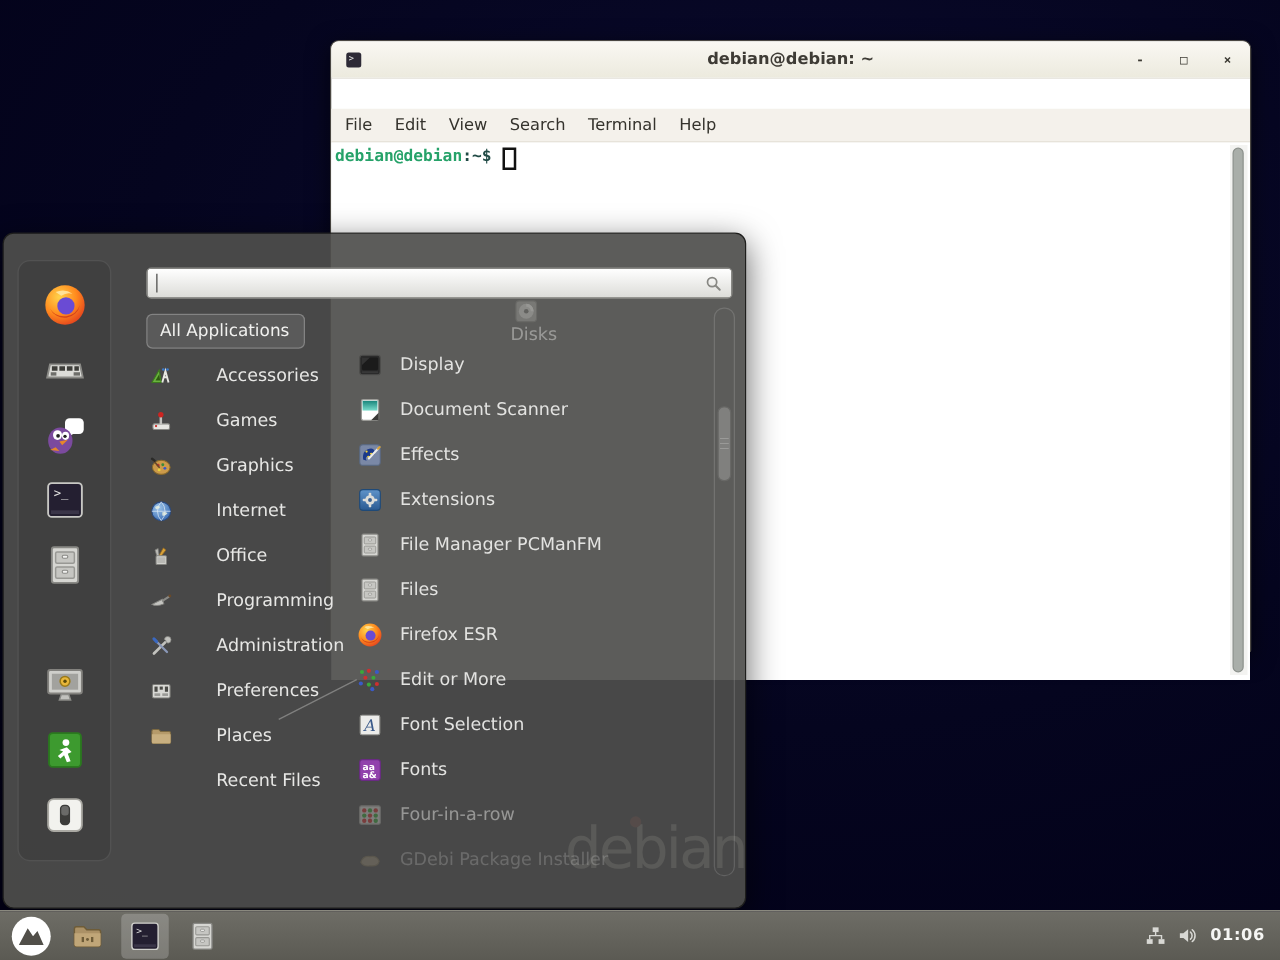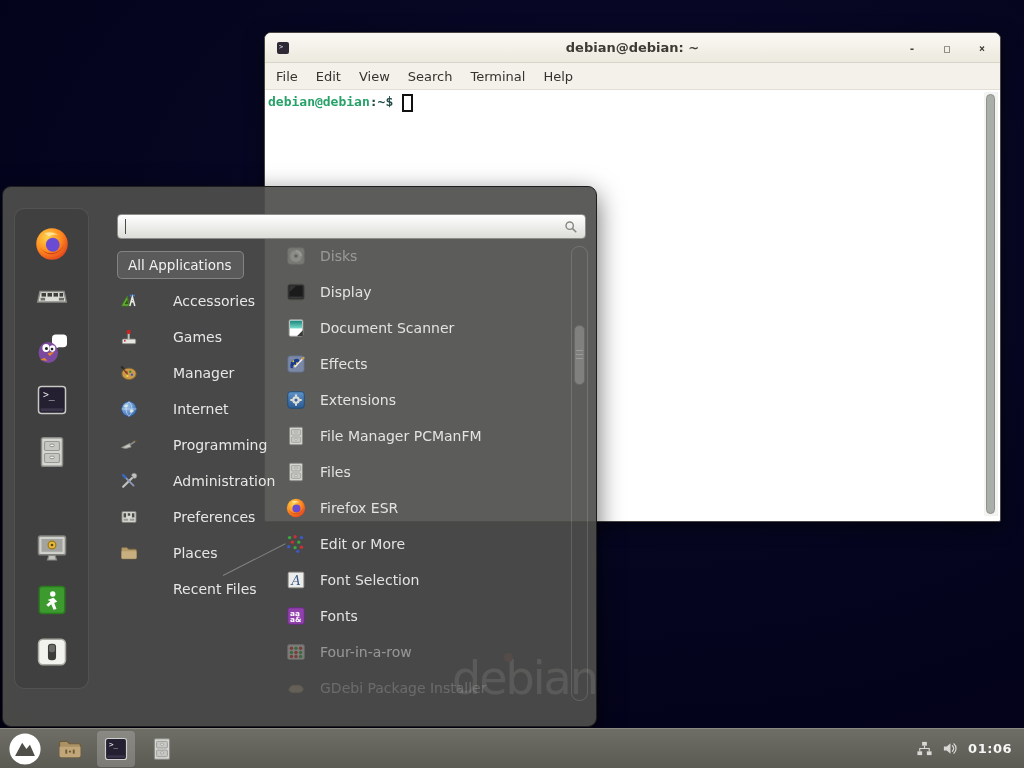--- a/index.html
+++ b/index.html
@@ -23,21 +23,21 @@
     border-bottom:1px solid #d9d5cb; border-radius:6px 6px 0 0;
     display:flex; align-items:center; justify-content:center; }
   .titlebar-appicon { position:absolute; left:12px; top:9px; width:12px; height:12px;
     background:#2d2a36; border-radius:2px; color:#e8e8e6; font-size:7px; line-height:11px;
     text-align:left; padding-left:2px; font-family:"DejaVu Sans Mono",monospace; }
   .window-title { font-size:13px; font-weight:bold; color:#3e3b35; }
   .window-controls { position:absolute; right:12px; top:0; height:30px; display:flex; align-items:center; gap:23px; }
   .win-btn { font-size:10px; font-weight:bold; color:#3c3a33; width:12px; text-align:center;
     font-family:"DejaVu Sans Mono",monospace; cursor:default; }
   .menubar { height:27px; background:#f4f1eb; border-bottom:1px solid #e2ded5;
-    display:flex; align-items:center; padding-left:2px; }
+    display:flex; align-items:center; padding-left:2px;margin-top:24px; }
   .menubar .mitem { padding:0 9px; font-size:13px; color:#35332d; }
   .terminal-body { position:relative; height:430px; background:#ffffff;
     font-family:"DejaVu Sans Mono", monospace; font-size:13px; padding:4px 18px 0 3px; }
   .prompt-line { display:flex; height:19px; }
   .prompt-user { color:#26a269; font-weight:bold; white-space:pre; }
   .prompt-rest { color:#204a45; font-weight:bold; white-space:pre; }
   .terminal-cursor { width:11px; height:18px; border:2px solid #111; margin-left:9px; }
   .terminal-scrollbar { position:absolute; right:2px; top:2px; width:14px; height:424px;
     background:#f3f3f1; }
   .terminal-scroll-thumb { position:absolute; left:2px; top:2px; width:9px; height:420px;
@@ -65,21 +65,21 @@
   .categories { position:absolute; left:114px; top:64px; width:160px; }
   .all-apps-btn { width:127px; height:28px; background:rgba(255,255,255,0.10);
     border:1px solid rgba(255,255,255,0.25); border-radius:5px; color:#f1f1ef;
     font-size:13.5px; display:flex; align-items:center; padding:0 10px; margin-bottom:4px; }
   .cat-row { height:36px; display:flex; align-items:center; color:#e7e7e5; font-size:14px; padding-left:2px;gap:20px; }
   .cat-icon { width:20px; height:20px; margin-right:14px; flex:none; }
 
   .apps { position:absolute; left:282px; top:51px; width:284px; }
   .app-row { height:36px; display:flex; align-items:center; color:#e3e3e1; font-size:14px; }
   .app-icon { width:22px; height:22px; margin-right:13px; flex:none; }
-  .app-row.fade-top { opacity:0.45; }
+  .app-row.fade-top { opacity:0.45;flex-direction:column; }
   .app-row.fade-bottom { opacity:0.5; }
   .app-row.fade-out { opacity:0.22;text-align:right; }
 
   .apps-scrollbar { position:absolute; left:568px; top:59px; width:17px; height:455px;
     border:1px solid rgba(255,255,255,0.14); border-radius:8px; }
   .apps-scroll-thumb { position:absolute; left:2px; top:78px; width:11px; height:60px;
     background:#80807e; border:1px solid #686866; border-radius:5px;
     display:flex; align-items:center; justify-content:center; }
   .thumb-grip { width:7px; height:11px;
     background:repeating-linear-gradient(#9a9a98 0 1px, transparent 1px 4px); }
@@ -272,29 +272,38 @@
       <div class="cat-row">
         <svg class="cat-icon" viewBox="0 0 24 24">
           <ellipse cx="12" cy="13" rx="8.5" ry="6.8" fill="#cc9a4a" stroke="#8a6a2a" stroke-width="1"></ellipse>
           <circle cx="9" cy="11" r="1.4" fill="#cc3030"></circle>
             <circle cx="13.5" cy="10.5" r="1.4" fill="#3a8a3a"></circle>
           <circle cx="15.5" cy="14" r="1.4" fill="#3a5ac8"></circle>
             <circle cx="10" cy="15.5" r="1.4" fill="#e8d23a"></circle>
           <path d="M4 6 L10 13" stroke="#6a4a2a" stroke-width="1.6" stroke-linecap="round"></path>
           <path d="M3.2 4.8 L5.5 6.6" stroke="#2a2a28" stroke-width="2.4" stroke-linecap="round"></path>
         </svg>
-        <span>Manager</span>
+        <span>Graphics</span>
       </div>
       <div class="cat-row">
         <svg class="cat-icon" viewBox="0 0 24 24">
           <circle cx="12" cy="12" r="9" fill="url(#g-globe)" stroke="#2a4a80" stroke-width="1"></circle>
           <path d="M3 12 H21 M12 3 A 13 13 0 0 0 12 21 M12 3 A 13 13 0 0 1 12 21" stroke="#dce8f4" stroke-width="0.9" fill="none" opacity="0.8"></path>
           <path d="M6 8 Q9 6 11 8 Q10 10 7 10 Z M13 13 Q16 12 18 14 Q16 17 13 16 Z" fill="#e8f0e0" opacity="0.85"></path>
         </svg>
         <span>Internet</span>
+      </div>
+      <div class="cat-row">
+        <svg class="cat-icon" viewBox="0 0 24 24">
+          <path d="M14 4 L16.5 6 L11 13 L9.5 12 Z" fill="#d8a23a" stroke="#9a6a1a" stroke-width="0.7"></path>
+          <path d="M6 6 L9 4.5 L10 12 L8 12.5 Z" fill="#b8b8b4" stroke="#7a7a76" stroke-width="0.7"></path>
+          <rect x="7" y="11.5" width="10" height="8.5" rx="1" fill="#d2d2ce" stroke="#83837f" stroke-width="1"></rect>
+          <rect x="8.2" y="13" width="7.6" height="5.5" fill="#b8b8b4"></rect>
+        </svg>
+        <span>Office</span>
       </div>
       <div class="cat-row">
         <svg class="cat-icon" viewBox="0 0 24 24">
           <path d="M3 15 L13 10 L14.5 14.5 Q8 17.5 3 15 Z" fill="#c4c4c0" stroke="#83837f" stroke-width="1"></path>
           <path d="M13.5 11.5 L19.5 7.5" stroke="#8a8a86" stroke-width="2" stroke-linecap="round"></path>
           <circle cx="20.2" cy="7" r="1.4" fill="#6a4a2a"></circle>
         </svg>
         <span>Programming</span>
       </div>
       <div class="cat-row">

